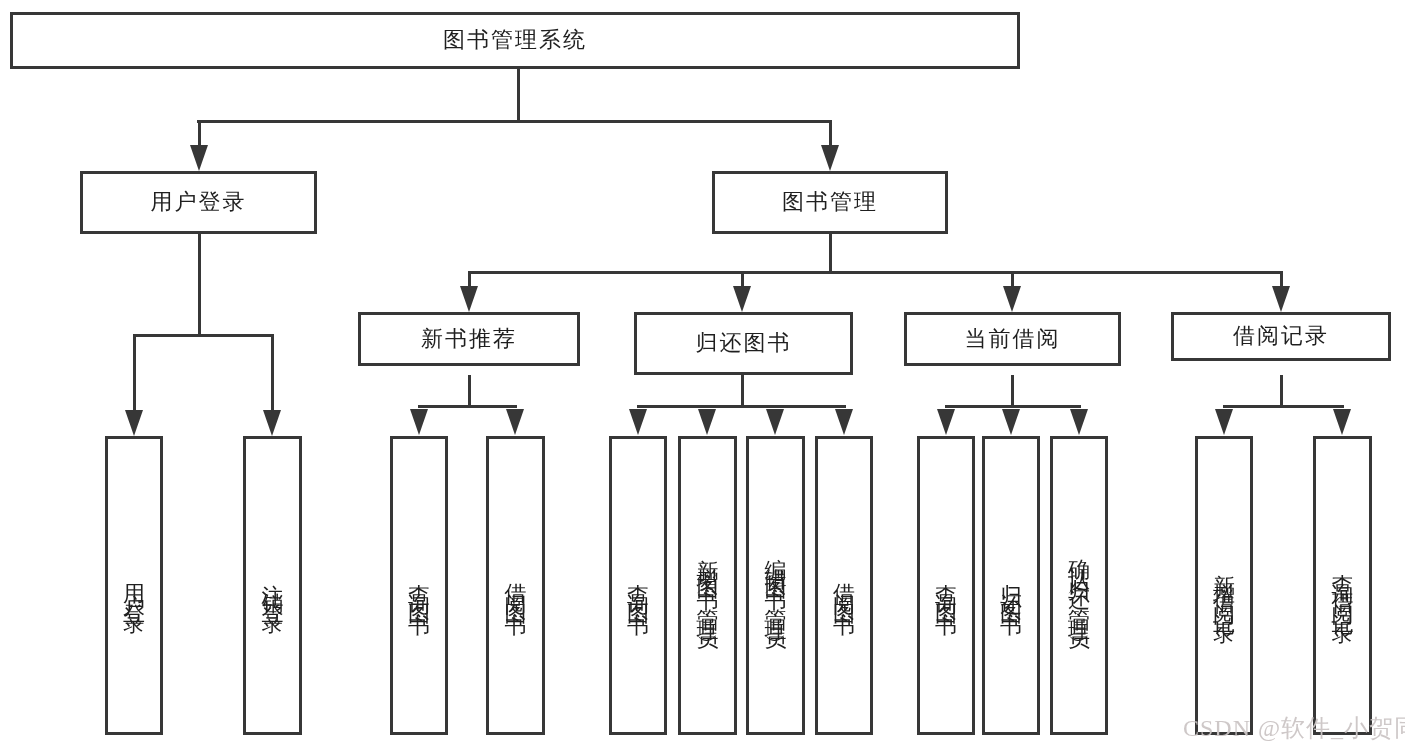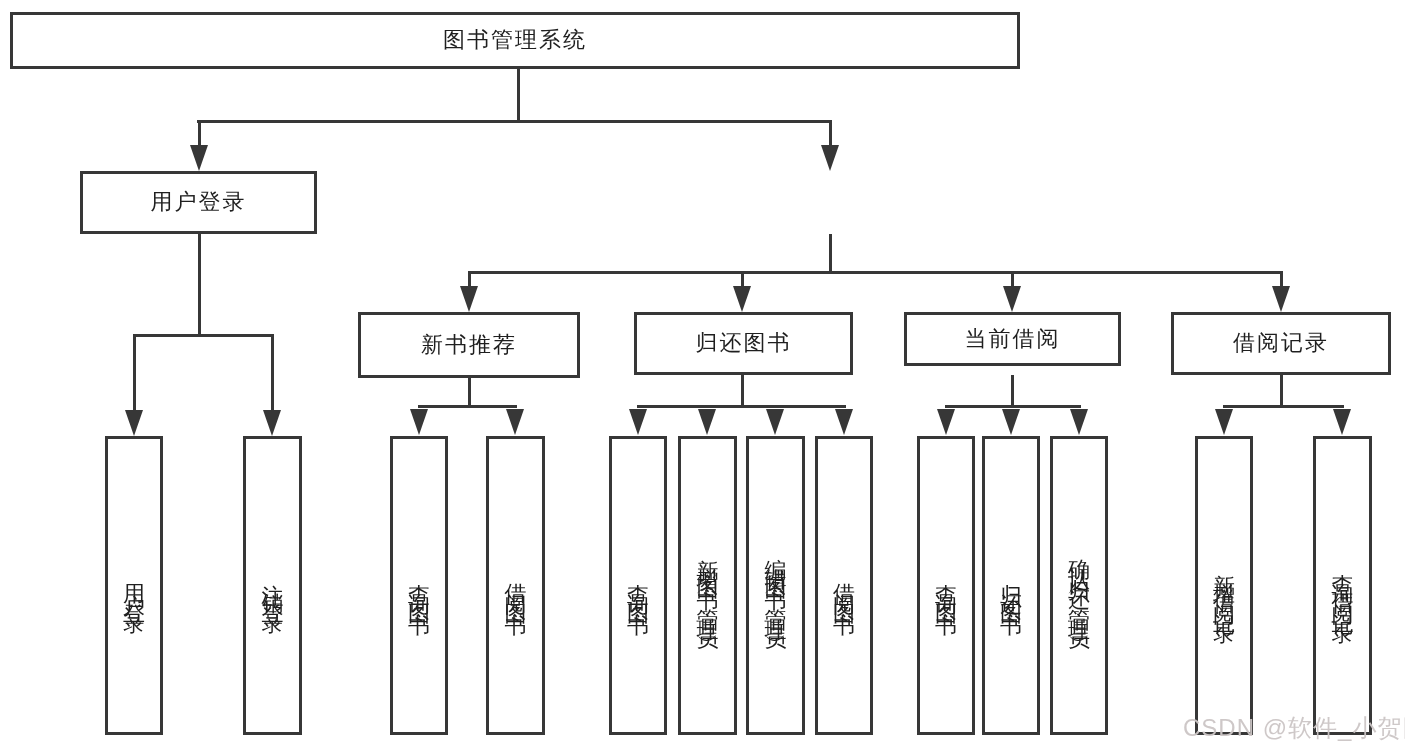--- a/index.html
+++ b/index.html
@@ -1,18 +1,18 @@
 <!DOCTYPE html>
 <html><head>
 <meta charset="utf-8">
 <style>
   html,body{margin:0;padding:0;background:#ffffff;}
   .stage{
     position:relative;width:1405px;height:747px;background:#ffffff;overflow:hidden;
-    font-family:Liberation Sans, sans-serif;
+    font-family:Liberation Serif, serif;
   }
   .node{
     position:absolute;box-sizing:border-box;border:3px solid #373737;background:#ffffff;
     display:flex;align-items:center;justify-content:center;z-index:2;
   }
   .node .lbl{
     font-size:22px;color:#1f1f1f;letter-spacing:2px;white-space:nowrap;line-height:1.2;
   }
   .leaf .lbl{
     writing-mode:vertical-rl;text-orientation:mixed;letter-spacing:10px;line-height:1;
@@ -36,31 +36,34 @@
 
 <div class="stage">
 
   <div class="node" style="left:10px;top:12px;width:1010px;height:57px">
     <span class="lbl">图书管理系统</span>
   </div>
 
   <div class="node" style="left:80px;top:171px;width:237px;height:63px">
     <span class="lbl">用户登录</span>
   </div>
+  <div class="node" style="left:712px;top:171px;width:236px;height:63px">
+    <span class="lbl">图书管理</span>
+  </div>
 
-  <div class="node" style="left:358px;top:312px;width:222px;height:66px">
+  <div class="node" style="left:358px;top:312px;width:222px;height:54px">
     <span class="lbl">新书推荐</span>
   </div>
   <div class="node" style="left:634px;top:312px;width:219px;height:63px">
     <span class="lbl">归还图书</span>
   </div>
   <div class="node" style="left:904px;top:312px;width:217px;height:54px">
     <span class="lbl">当前借阅</span>
   </div>
-  <div class="node" style="left:1171px;top:312px;width:220px;height:63px">
+  <div class="node" style="left:1171px;top:312px;width:220px;height:49px">
     <span class="lbl">借阅记录</span>
   </div>
 
   <div class="node leaf" style="left:105px;top:436px;width:58px;height:299px">
     <span class="lbl">用户登录</span>
   </div>
   <div class="node leaf" style="left:243px;top:436px;width:59px;height:299px">
     <span class="lbl">注销登录</span>
   </div>
 

